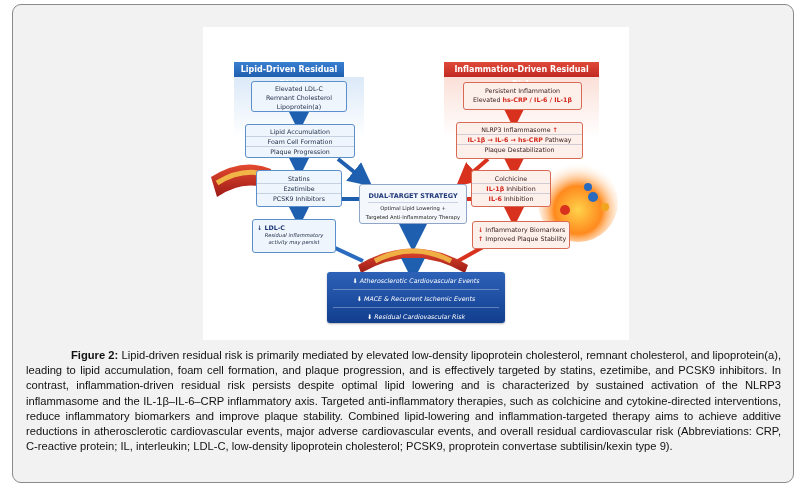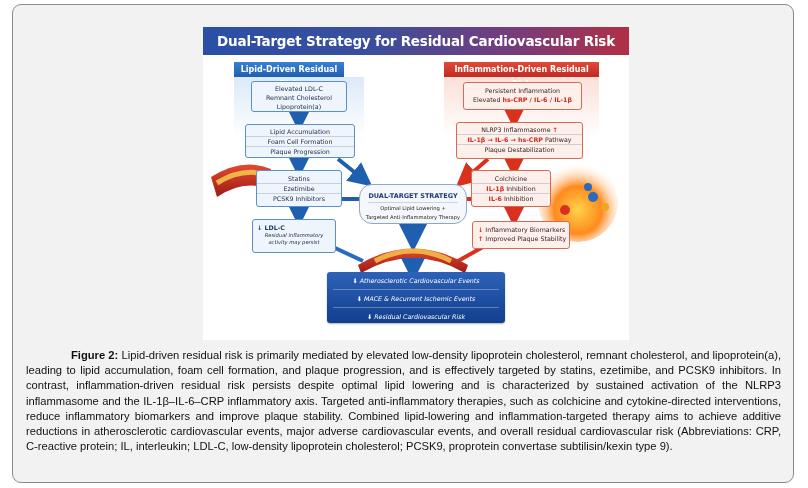--- a/index.html
+++ b/index.html
@@ -33,21 +33,21 @@
     font-size: 6.3px; line-height: 9px; color: #1d2a44; font-family: "DejaVu Sans", sans-serif;
   }
   .box.blue { background: #eef5fd; border: 1.5px solid #5b8fcb; }
   .box.red { background: #fdf0ea; border: 1.5px solid #d86a55; color: #3a2020; }
   .box .row { border-bottom: 1px solid rgba(120,140,170,0.35); }
   .box .row:last-child { border-bottom: none; }
   .hl { color: #d42a20; font-weight: bold; }
   .em { color: #d42a20; font-weight: bold; }
   .strategy {
     position: absolute; left: 156px; top: 157px; width: 108px; height: 40px; background: #f4f7fc;
-    border: 1.5px solid #8fa6c8; border-radius: 13px; box-sizing: border-box; text-align: center;
+    border: 1.5px solid #8fa6c8; border-radius: 3px; box-sizing: border-box; text-align: center;
     font-family: "DejaVu Sans", sans-serif;
   }
   .strategy .h { font-size: 6.5px; font-weight: bold; color: #203a78; margin-top: 7px; padding-bottom: 2px; border-bottom: 1px solid #c9d3e4; margin-left: 8px; margin-right: 8px; }
   .strategy .s { font-size: 5.2px; color: #222; line-height: 7px; margin-top: 2px; }
   .outcomes {
     position: absolute; left: 124px; top: 245px; width: 178px; height: 51px;
     background: linear-gradient(#2d62b8, #123e8e); border-radius: 3px; box-shadow: 0 1px 2px rgba(0,0,0,0.3);
     font-family: "DejaVu Sans", sans-serif;
   }
   .outcomes .o { height: 17px; line-height: 17px; color: #fff; font-style: italic; font-size: 6.3px; text-align: center; border-bottom: 1px solid rgba(255,255,255,0.3); margin: 0 6px; }
@@ -57,21 +57,20 @@
     font-size: 11.2px; line-height: 15.2px; color: #111; text-align: justify;
   }
   .caption b { font-weight: bold; padding-left: 45px; }
   svg.overlay { position: absolute; left: 0; top: 0; }
 </style>
 </head>
 <body>
 
 <div class="panel">
   <div class="figure">
-    <div class="title-bar">Dual-Target Strategy for Residual Cardiovascular Risk</div>
 
     <div class="col-bg-blue"></div>
     <div class="col-bg-red"></div>
 
     <svg class="overlay" width="426" height="313">
       <defs>
         <marker id="ab" markerWidth="6" markerHeight="6" refX="3" refY="3" orient="auto">
             <path d="M0,0 L6,3 L0,6 z" fill="#1f5fb0"></path>
           </marker>
         <marker id="ar" markerWidth="6" markerHeight="6" refX="3" refY="3" orient="auto">

